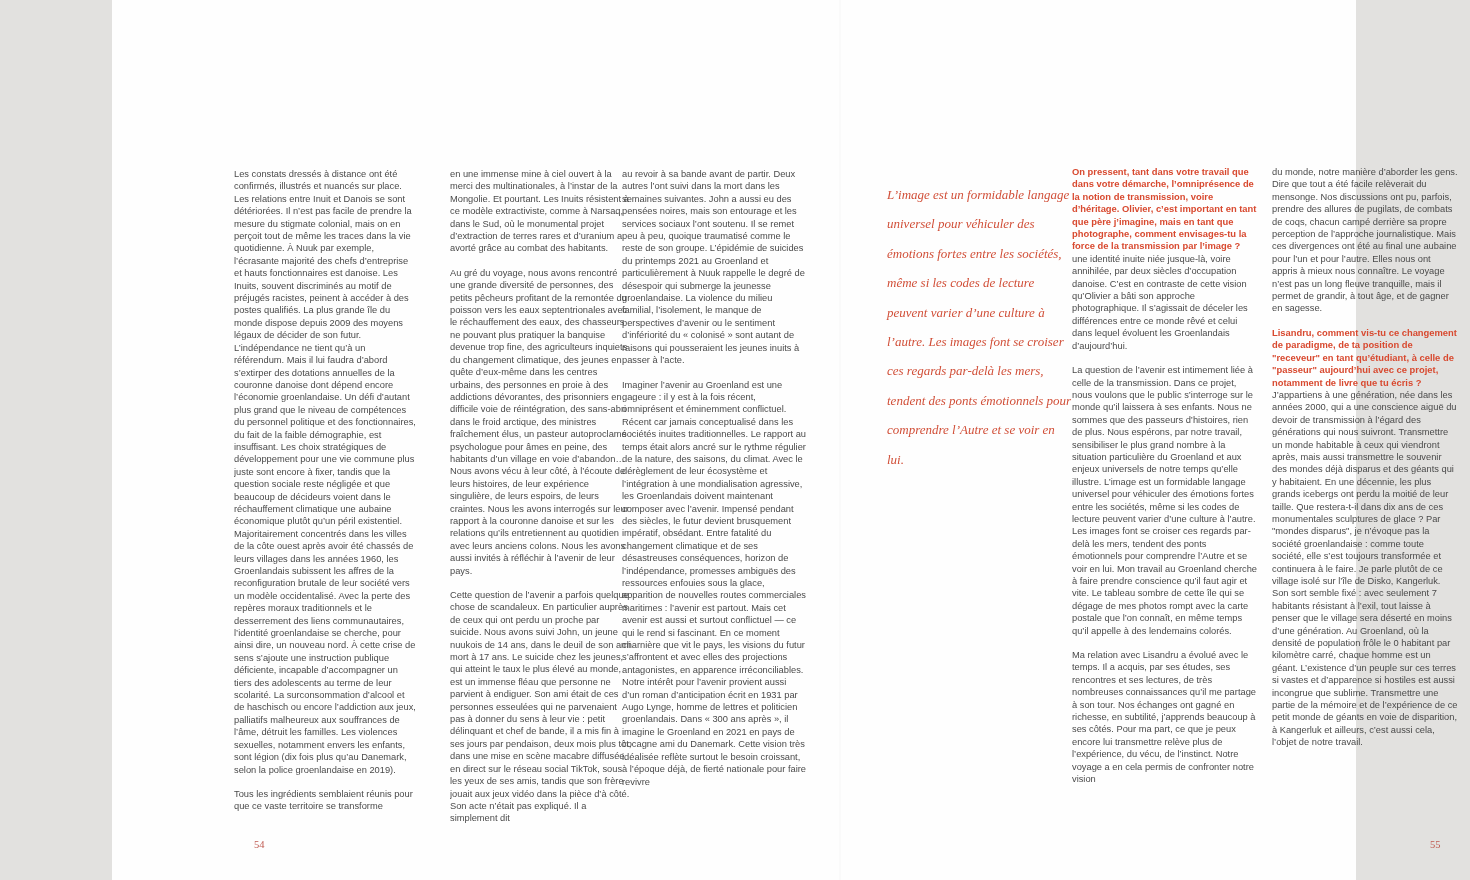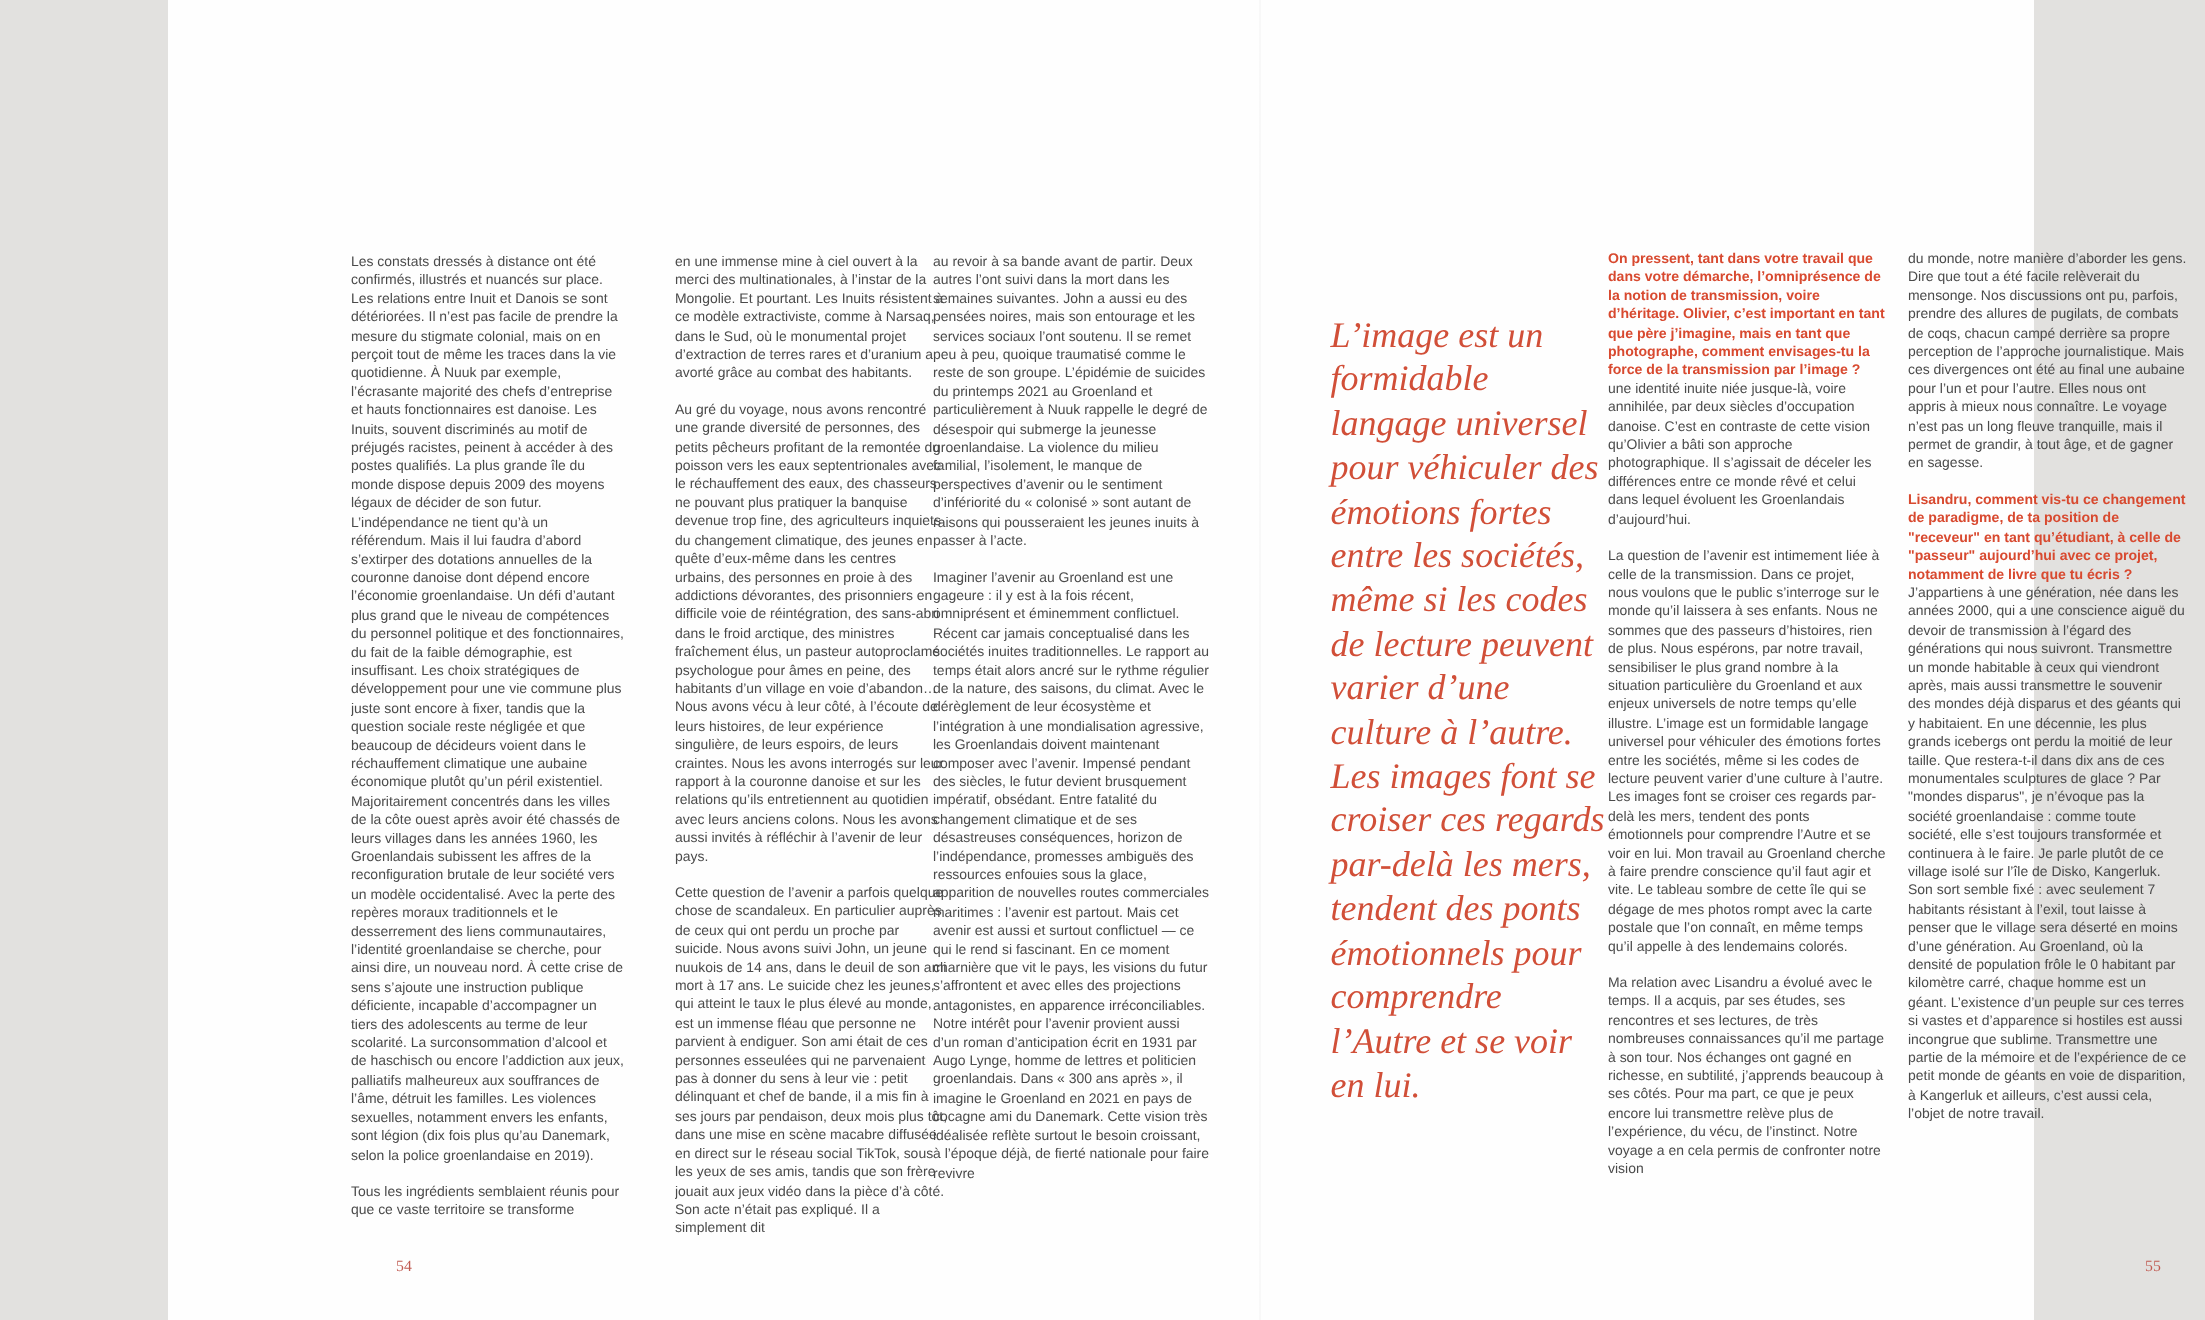--- a/index.html
+++ b/index.html
@@ -59,33 +59,32 @@
   #col-3 { left: 510px; width: 184px; }
   #col-4 { left: 960px; top: 166px; width: 186px; }
   #col-5 { left: 1160px; top: 166px; width: 186px; }
 
   .pullquote {
     position: absolute;
     left: 775px; top: 180px;
     width: 186px;
     font-family: "Liberation Serif", serif;
     font-style: italic;
-    font-size: 24px;
+    font-size: 13px;
     line-height: 29.4px;
     color: #d14f38;
-    margin-top: 30px;
   }
   .pagenum {
     position: absolute;
     top: 839px;
     font-size: 10.5px;
     color: #c05b52;
     font-family: "Liberation Serif", serif;
   }
-  #pagenum-left { left: 132px; padding-left: 20px; }
+  #pagenum-left { left: 122px; padding-left: 20px; }
   #pagenum-right { left: 1318px; width: 28px; text-align: left; }
 </style>
 </head>
 <body>
 
 <div class="spread">
   <div class="gutter"></div>
 
 
   <div class="col" id="col-1">

